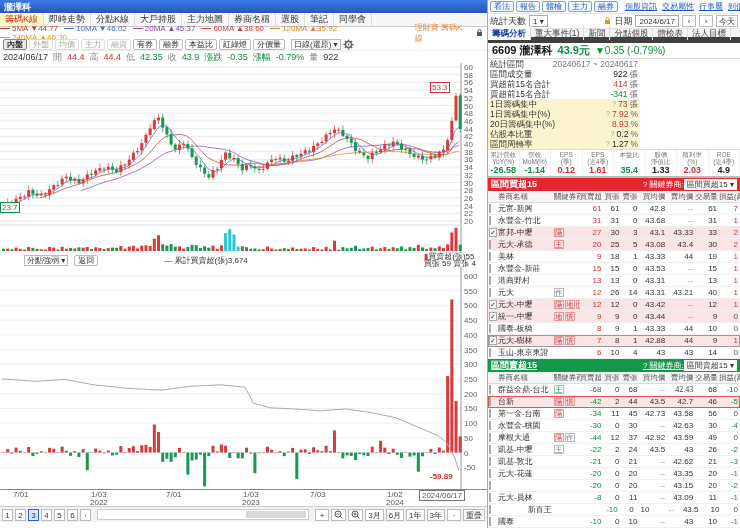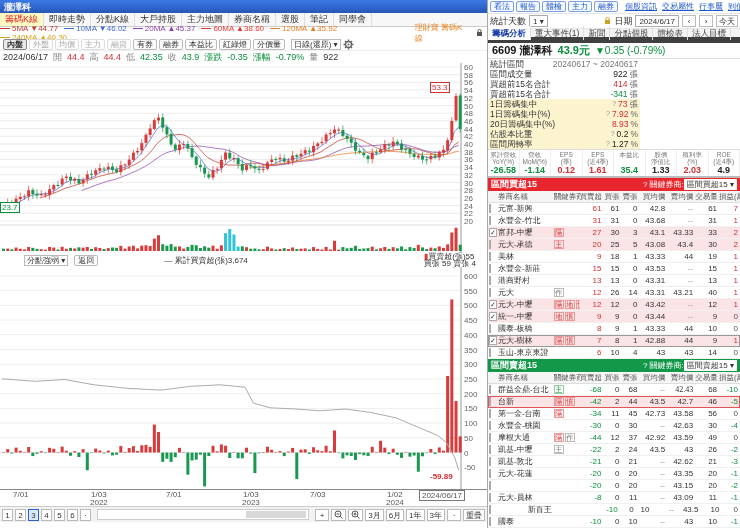--- a/index.html
+++ b/index.html
@@ -77,21 +77,21 @@
   .mfamount { font-size:13px; font-weight:bold; color:#111; margin-top:3px; }
 
   .metrics { display:flex; border-bottom:2px solid #bbb; }
   .mcol { flex:1; text-align:center; border-right:1px solid #eee; padding:1px 0; }
   .mhead { font-size:6.5px; color:#777; line-height:7px; height:14px; }
   .mval { font-size:9px; font-weight:bold; line-height:10px; }
   .c-red { color:#d32f2f; } .c-green { color:#0a8f3c; } .c-black { color:#222; } .c-gray { color:#777; }
 
   .tblheader { height:13px; display:flex; align-items:center; color:#fff; font-size:9px; font-weight:bold; padding:0 3px; }
   .tblheader.buy { background:#e8262d; }
-  .tblheader.sell { background:#13984a; }
+  .tblheader.sell { background:#13984a;text-decoration:underline; }
   .tblheader .spacer { flex:1; }
   .keysel { border:1px solid #fff; background:#fff; color:#333; font-weight:normal; font-size:8px; height:11px; line-height:10px; padding:0 2px; }
   .colhead { display:flex; height:12px; line-height:12px; font-size:7.5px; color:#555; background:#f5f5f5; border-bottom:1px solid #ddd; }
   .trow { display:flex; height:12px; line-height:12px; font-size:8px; border-bottom:1px solid #f0f0f0; background:#fff; }
   .trow.pink { background:#fbe4e6; }
   .trow.boxed { outline:1px solid #999; outline-offset:-1px; }
   .trow.redline { outline:1px solid #e05555; outline-offset:-1px; }
   .tcell { white-space:nowrap; overflow:hidden; }
   .tnum { text-align:right; padding-right:2px; }
   .cb { width:7px; height:7px; border:1px solid #aaa; background:#fff; margin:2px 0 0 1px; font-size:7px; line-height:6px; text-align:center; color:#333; }

